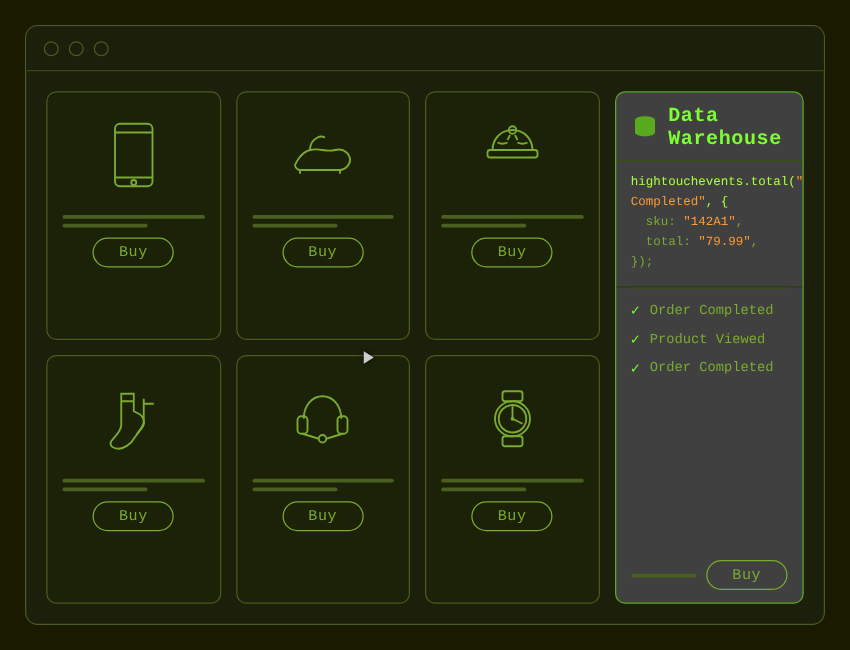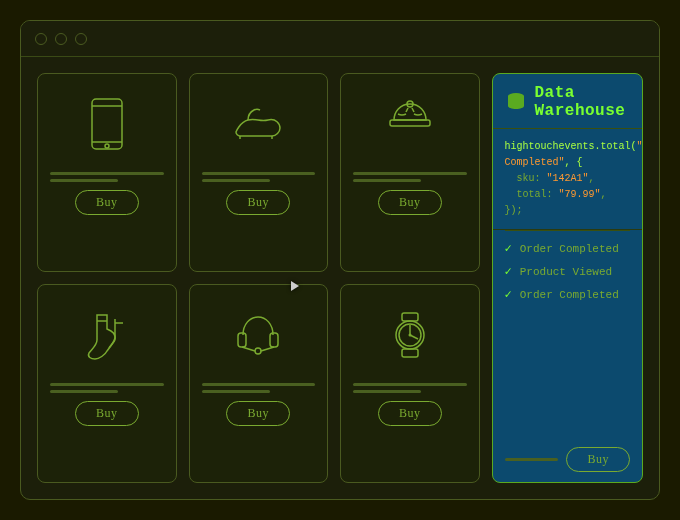--- a/index.html
+++ b/index.html
@@ -103,32 +103,32 @@
     }
 
     .product-line.short {
       width: 60%;
     }
 
     .buy-btn {
       border: 1.5px solid #7aaa30;
       background: transparent;
       color: #7aaa30;
-      font-family: Liberation Serif, serif;
+      font-family: Liberation Mono, monospace;
       font-size: 12px;
       padding: 4px 20px;
       border-radius: 20px;
       cursor: pointer;
       letter-spacing: 0.5px;
     }
 
     .data-warehouse-panel {
       grid-column: 4 / 5;
       grid-row: 1 / 3;
-      background: #0c4a6e;
+      background: #404040;
       border: 1.5px solid #5aaa20;
       border-radius: 8px;
       display: flex;
       flex-direction: column;
       overflow: hidden;
     }
 
     .dw-header {
       display: flex;
       align-items: center;

